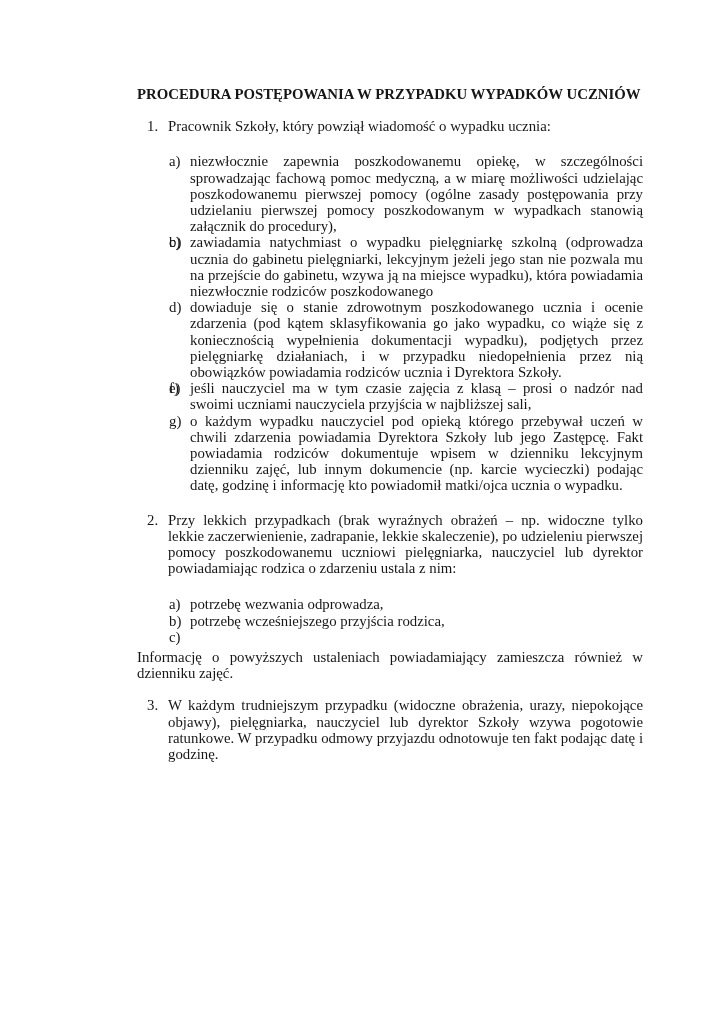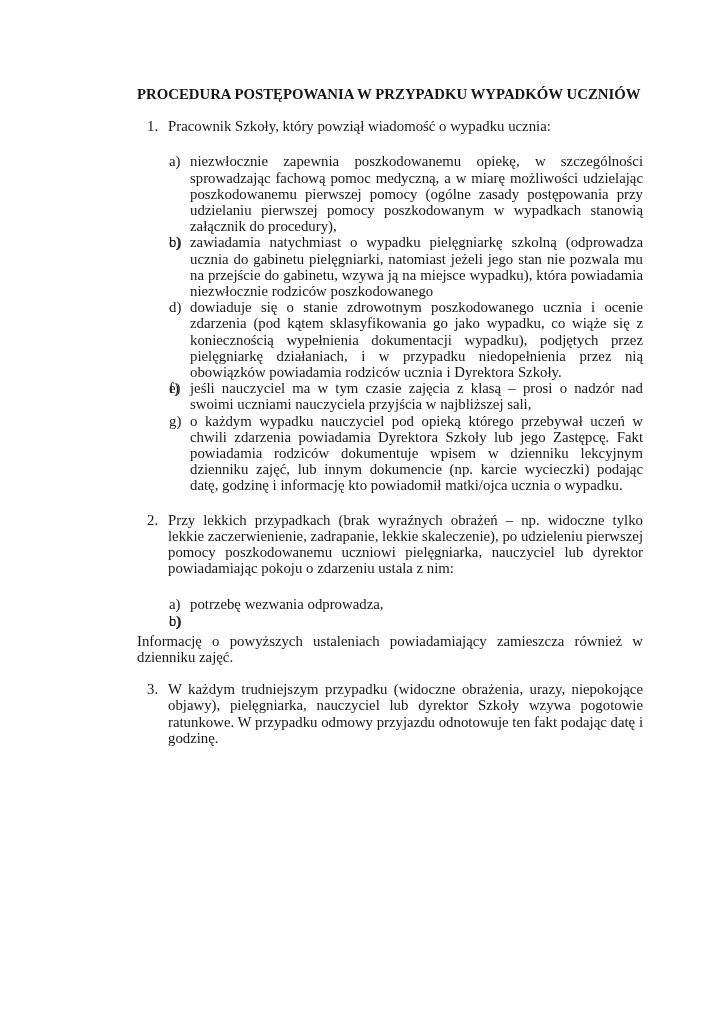--- a/index.html
+++ b/index.html
@@ -72,51 +72,52 @@
   <div>
     <div class="l2">
       <span class="marker">a)</span>
       <div class="para">niezwłocznie zapewnia poszkodowanemu opiekę, w szczególności sprowadzając fachową pomoc medyczną, a w miarę możliwości udzielając poszkodowanemu pierwszej pomocy (ogólne zasady postępowania przy udzielaniu pierwszej pomocy poszkodowanym w wypadkach stanowią załącznik do procedury),</div>
     </div>
     <div class="l2">
       <span class="marker">b)</span>
     </div>
     <div class="l2">
       <span class="marker">c)</span>
-      <div class="para">zawiadamia natychmiast o wypadku pielęgniarkę szkolną (odprowadza ucznia do gabinetu pielęgniarki, natomiast jeżeli jego stan nie pozwala mu na przejście do gabinetu, wzywa ją na miejsce wypadku), która powiadamia niezwłocznie rodziców poszkodowanego</div>
+      <div class="para">zawiadamia natychmiast o wypadku pielęgniarkę szkolną (odprowadza ucznia do gabinetu pielęgniarki, lekcyjnym jeżeli jego stan nie pozwala mu na przejście do gabinetu, wzywa ją na miejsce wypadku), która powiadamia niezwłocznie rodziców poszkodowanego</div>
     </div>
     <div class="l2">
       <span class="marker">d)</span>
       <div class="para">dowiaduje się o stanie zdrowotnym poszkodowanego ucznia i ocenie zdarzenia (pod kątem sklasyfikowania go jako wypadku, co wiąże się z koniecznością wypełnienia dokumentacji wypadku), podjętych przez pielęgniarkę działaniach, i w przypadku niedopełnienia przez nią obowiązków powiadamia rodziców ucznia i Dyrektora Szkoły.</div>
     </div>
     <div class="l2">
       <span class="marker">e)</span>
     </div>
     <div class="l2">
       <span class="marker">f)</span>
       <div class="para">jeśli nauczyciel ma w tym czasie zajęcia z klasą – prosi o nadzór nad swoimi uczniami nauczyciela przyjścia w najbliższej sali,</div>
     </div>
     <div class="l2">
       <span class="marker">g)</span>
       <div class="para">o każdym wypadku nauczyciel pod opieką którego przebywał uczeń w chwili zdarzenia powiadamia Dyrektora Szkoły lub jego Zastępcę. Fakt powiadamia rodziców dokumentuje wpisem w dzienniku lekcyjnym dzienniku zajęć, lub innym dokumencie (np. karcie wycieczki) podając datę, godzinę i informację kto powiadomił matki/ojca ucznia o wypadku.</div>
     </div>
   </div>
 
   <div class="l1 mt-item2">
     <span class="marker">2.</span>
-    <div class="para">Przy lekkich przypadkach (brak wyraźnych obrażeń – np. widoczne tylko lekkie zaczerwienienie, zadrapanie, lekkie skaleczenie), po udzieleniu pierwszej pomocy poszkodowanemu uczniowi pielęgniarka, nauczyciel lub dyrektor powiadamiając pokoju o zdarzeniu ustala z nim:</div>
+    <div class="para">Przy lekkich przypadkach (brak wyraźnych obrażeń – np. widoczne tylko lekkie zaczerwienienie, zadrapanie, lekkie skaleczenie), po udzieleniu pierwszej pomocy poszkodowanemu uczniowi pielęgniarka, nauczyciel lub dyrektor powiadamiając rodzica o zdarzeniu ustala z nim:</div>
   </div>
 
   <div class="mt-sub2">
     <div class="l2">
       <span class="marker">a)</span>
       <div class="para">potrzebę wezwania odprowadza,</div>
     </div>
     <div class="l2">
       <span class="marker">b)</span>
+      <div class="para">potrzebę wcześniejszego przyjścia rodzica,</div>
     </div>
     <div class="l2">
       <span class="marker">c)</span>
     </div>
   </div>
 
   <div class="para mt-note">Informację o powyższych ustaleniach powiadamiający zamieszcza również w dzienniku zajęć.</div>
 
   <div class="l1 mt-item3">
     <span class="marker">3.</span>

